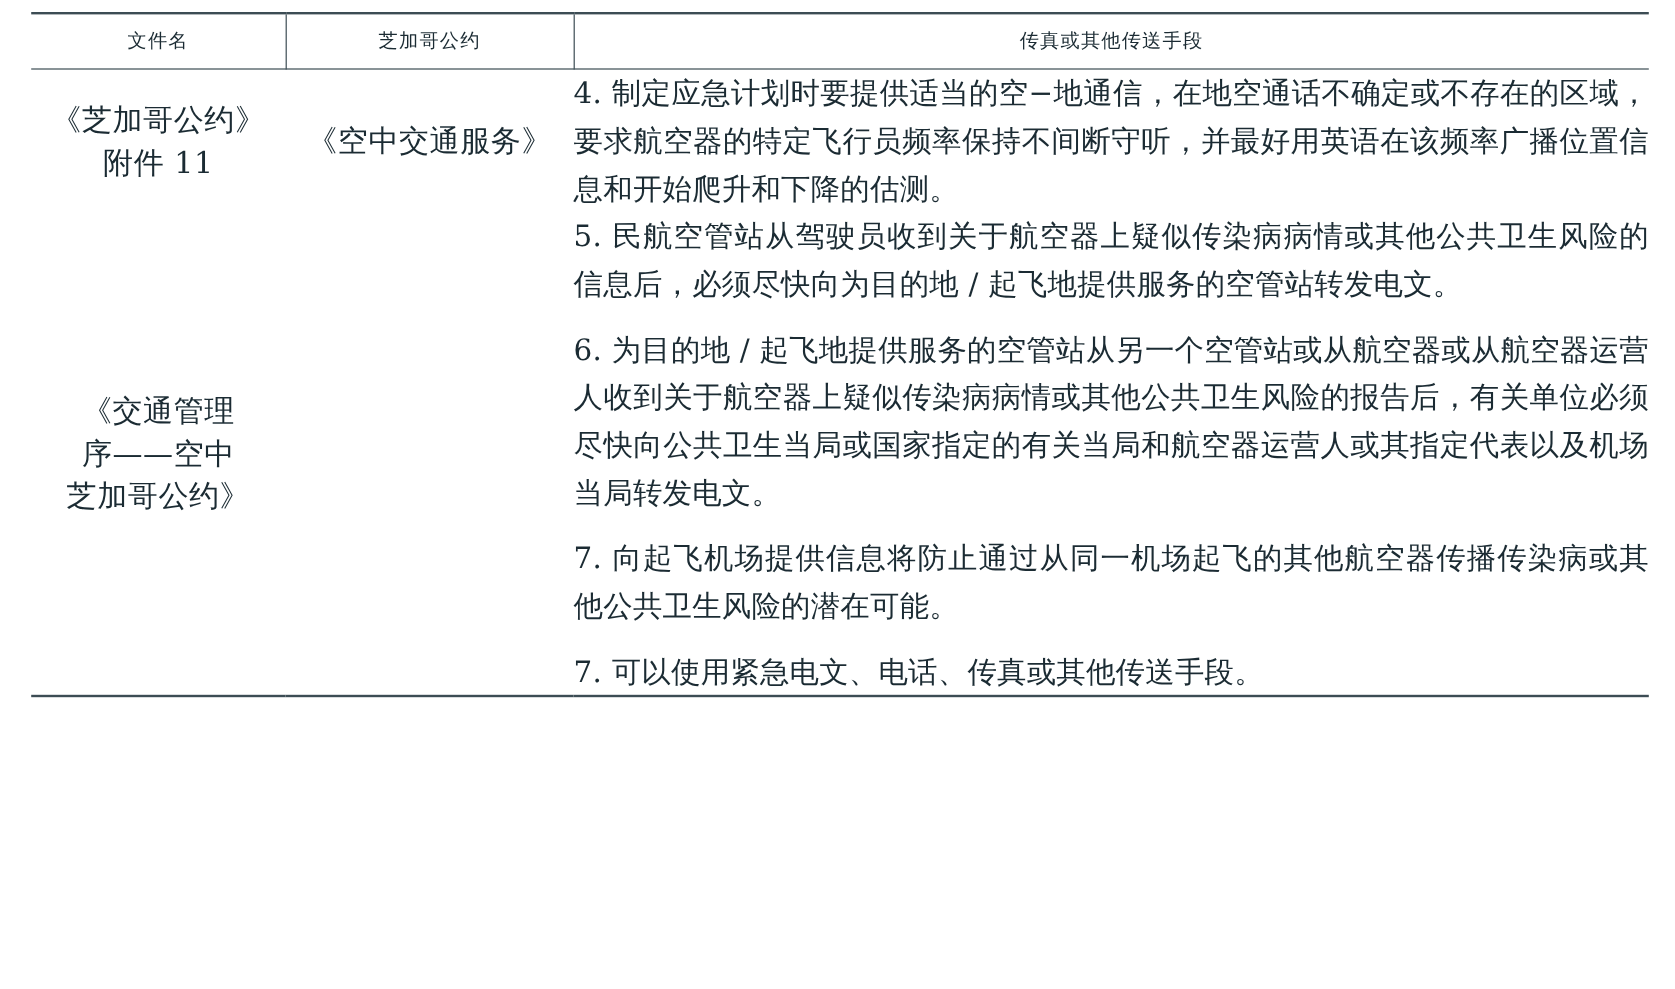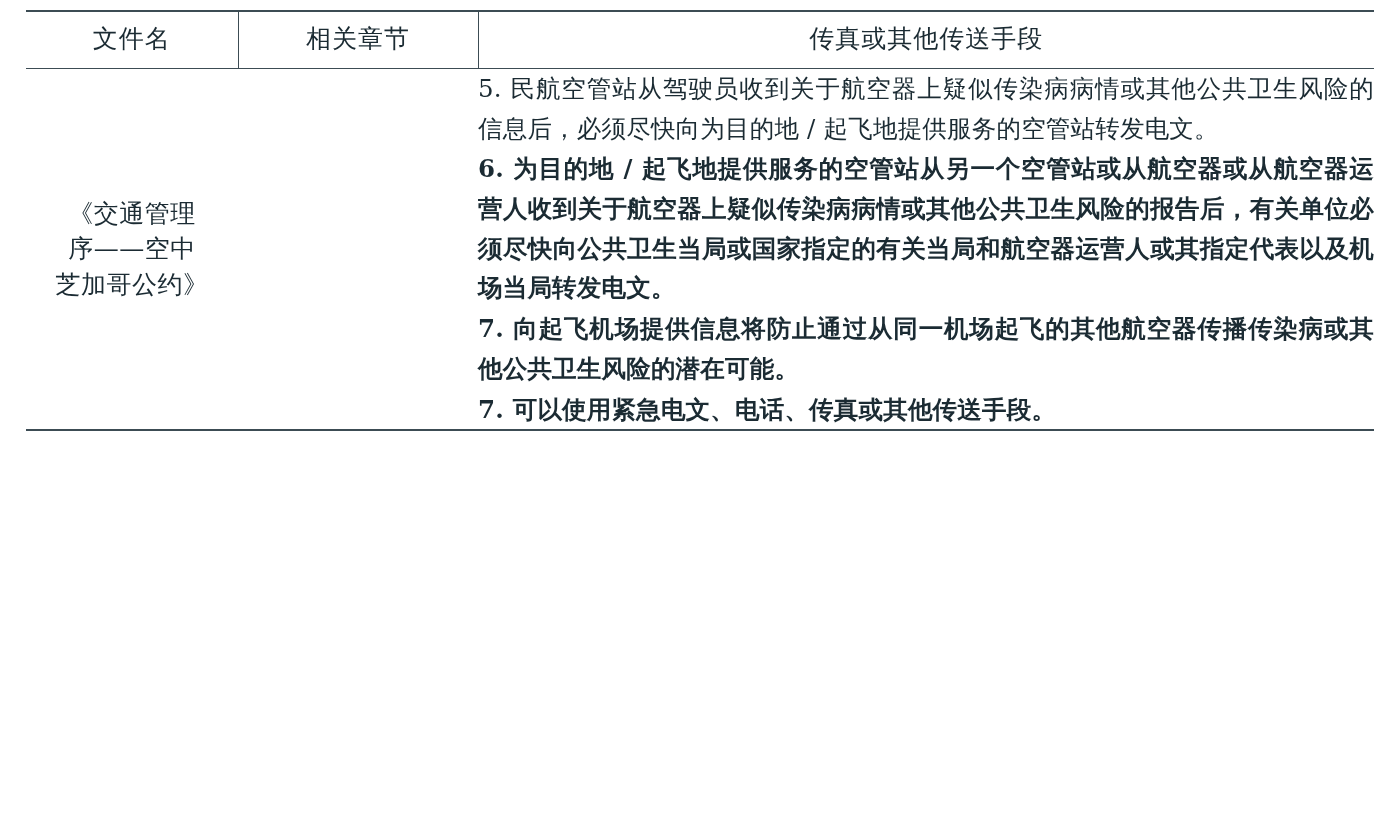--- a/index.html
+++ b/index.html
@@ -35,21 +35,21 @@
     border: 0;
     vertical-align: middle;
     padding: 0;
   }
   
   tr.header-row th {
     border-top: 2.4px solid #3c4c54;
     border-bottom: 1.6px solid #3c4c54;
     text-align: center;
     font-weight: normal;
-    font-size: 25px;
+    font-size: 16px;
     line-height: 1.2;
     padding: 12px 6px 14px 6px;
     letter-spacing: 1px;
   }
   tr.header-row th.sep-right { border-right: 1.6px solid #3c4c54; }
 
   tbody td {
     border-bottom: 1.6px solid #3c4c54;
   }
   tbody tr:last-child td {
@@ -69,46 +69,61 @@
     line-height: 1.62;
     text-align: justify;
     text-justify: inter-ideograph;
     letter-spacing: 0.2px;
   }
   .content-para {
     margin: 0 0 0 0;
     text-indent: 0;
   }
   .content-para + .content-para {
-    margin-top: 1px;
-    font-weight: bold;
+    margin-top: 15px;
   }
   .nowrap-title {
     white-space: nowrap;
   }
   .cell-lines > div { white-space: nowrap; }
 </style>
 </head>
 <body>
 
 <div class="page">
   <table class="doc-table">
     <colgroup>
       <col class="c1">
       <col class="c2">
       <col class="c3">
     </colgroup>
     <thead>
       <tr class="header-row">
         <th class="sep-right">文件名</th>
-        <th class="sep-right">相关章节</th>
+        <th class="sep-right">芝加哥公约</th>
         <th>传真或其他传送手段</th>
       </tr>
     </thead>
     <tbody>
+      <tr>
+        <td class="col-file">
+          <div class="cell-lines">
+            <div>《芝加哥公约》</div>
+            <div>附件 11</div>
+          </div>
+        </td>
+        <td class="col-chapter">
+          <div class="cell-lines">
+            <div class="nowrap-title">《空中交通服务》</div>
+          </div>
+        </td>
+        <td class="col-content">
+          <p class="content-para">4. 制定应急计划时要提供适当的空−地通信，在地空通话不确定或不存在的区域，要求航空器的特定飞行员频率保持不间断守听，并最好用英语在该频率广播位置信息和开始爬升和下降的估测。</p>
+        </td>
+      </tr>
       <tr>
         <td class="col-file">
           <div class="cell-lines">
             <div>《交通管理</div>
             <div>序——空中</div>
             <div>芝加哥公约》</div>
           </div>
         </td>
         <td class="col-chapter">
           <div class="cell-lines">

